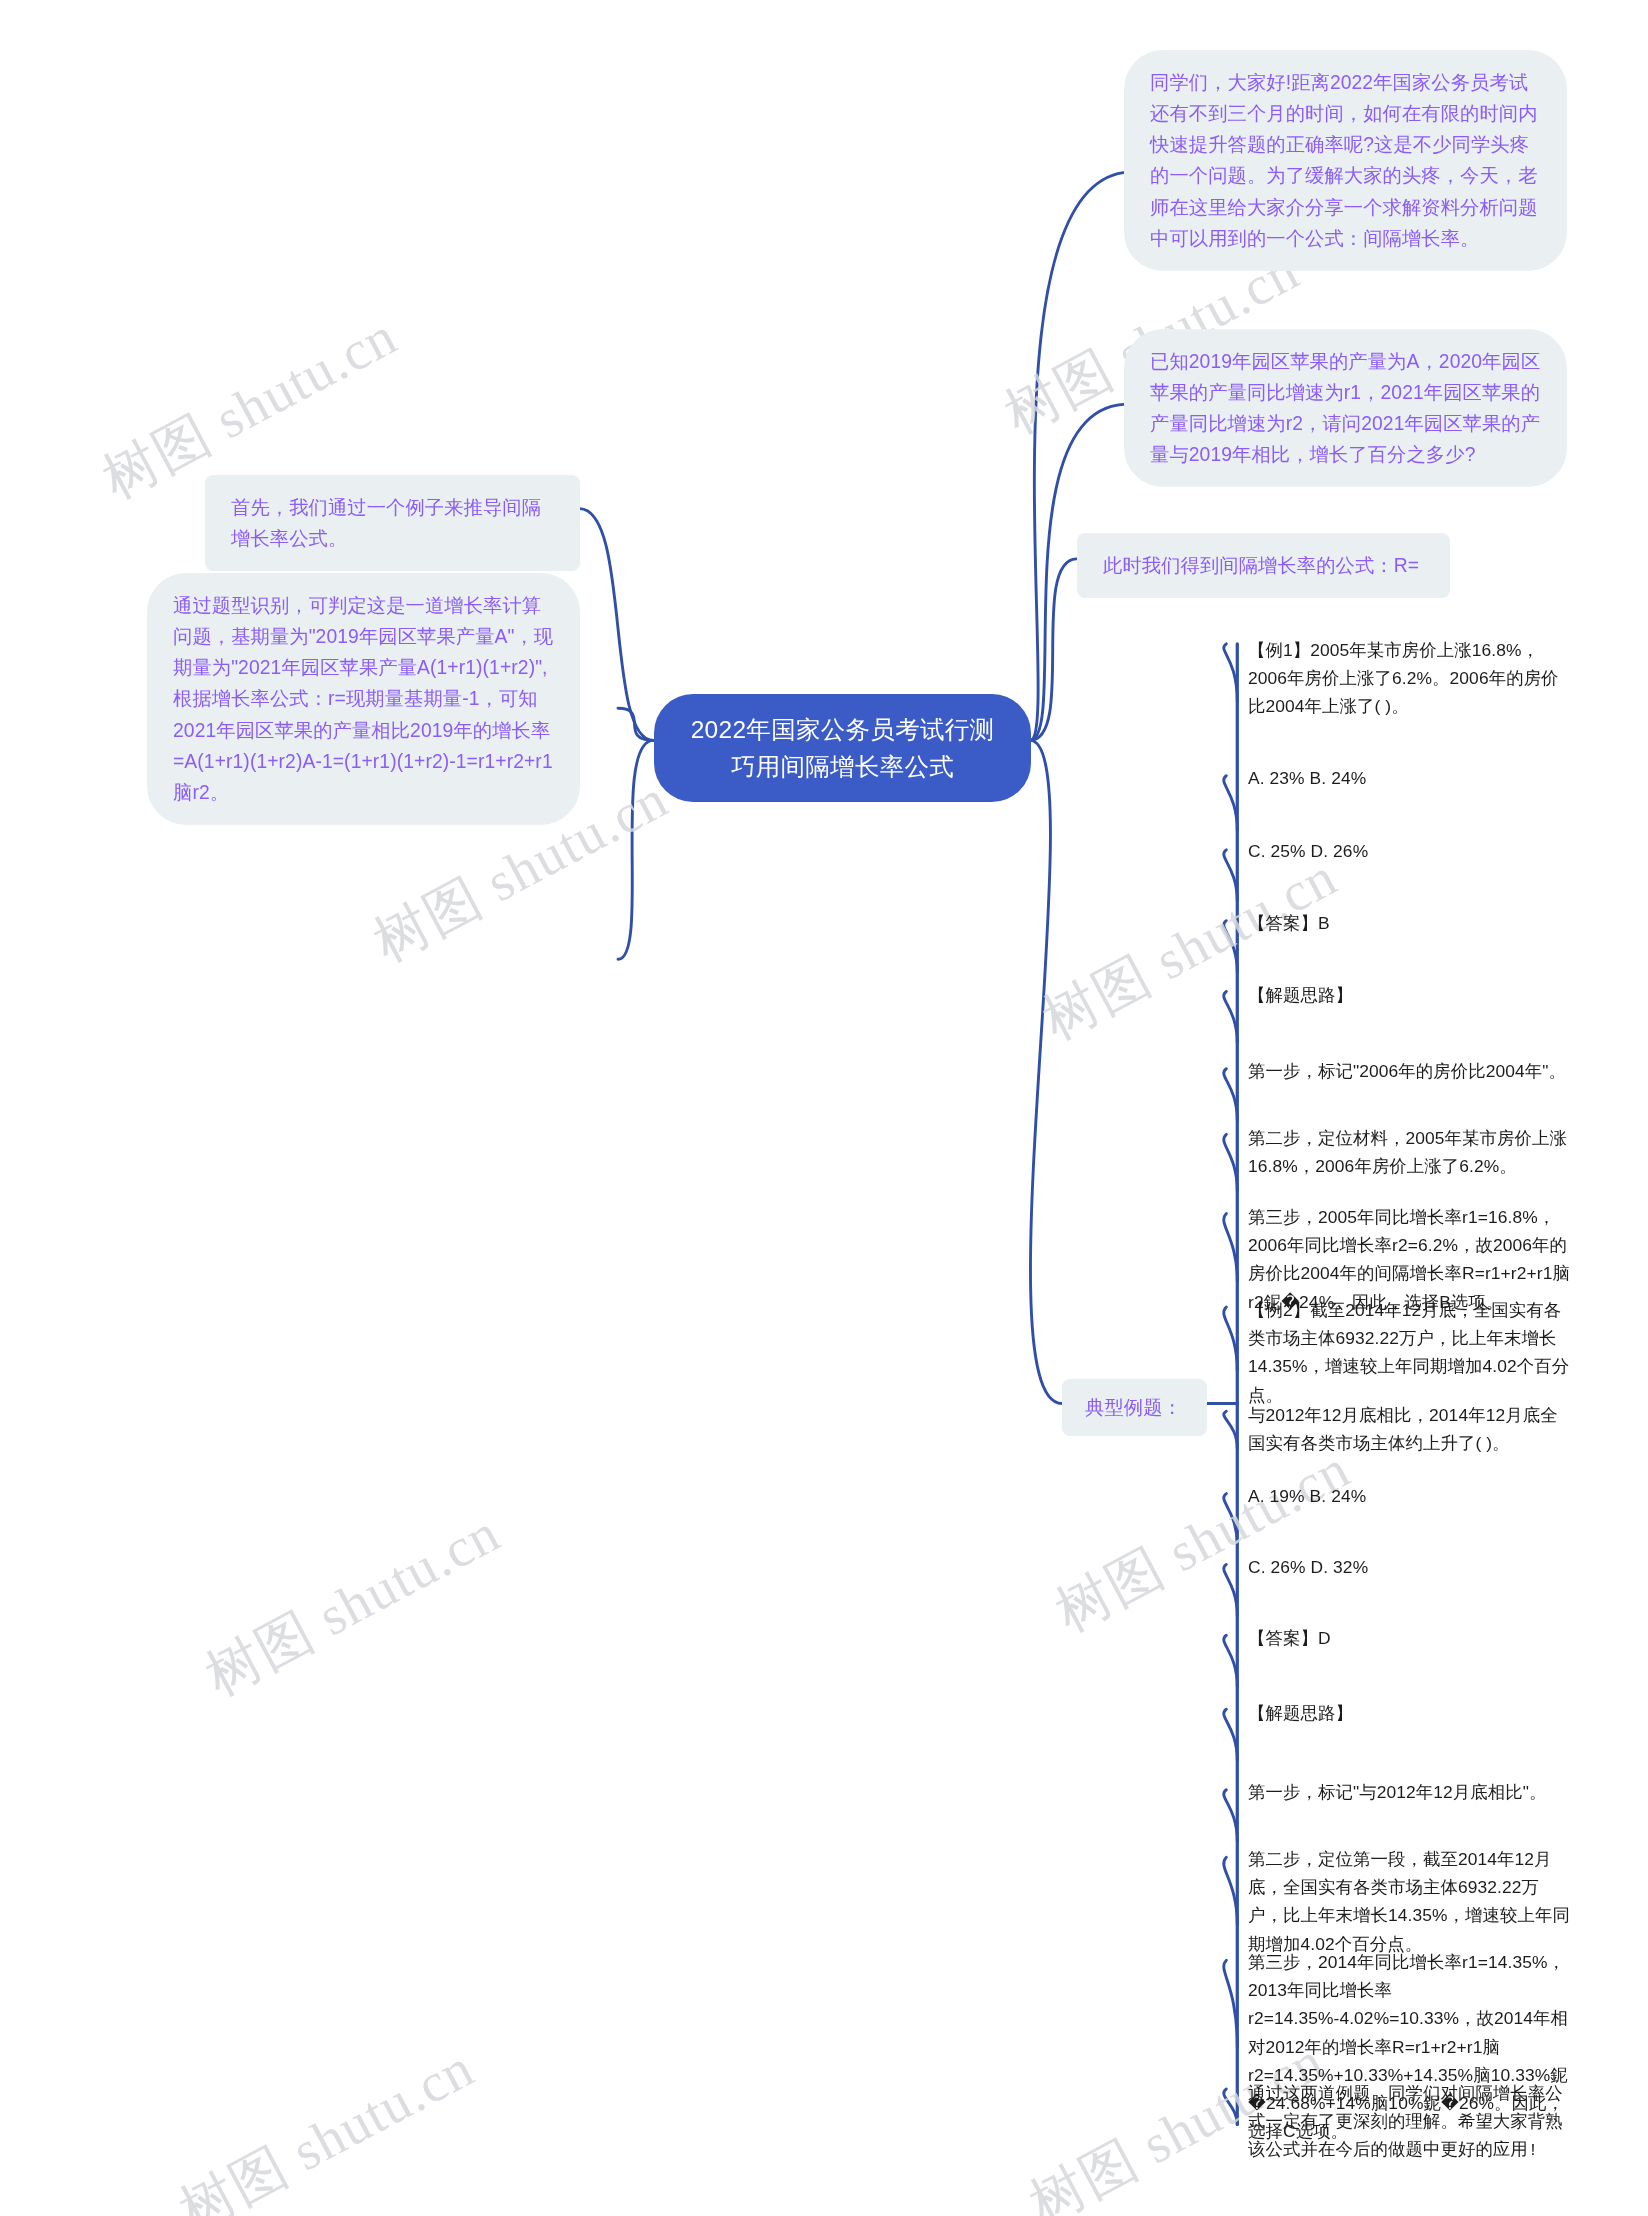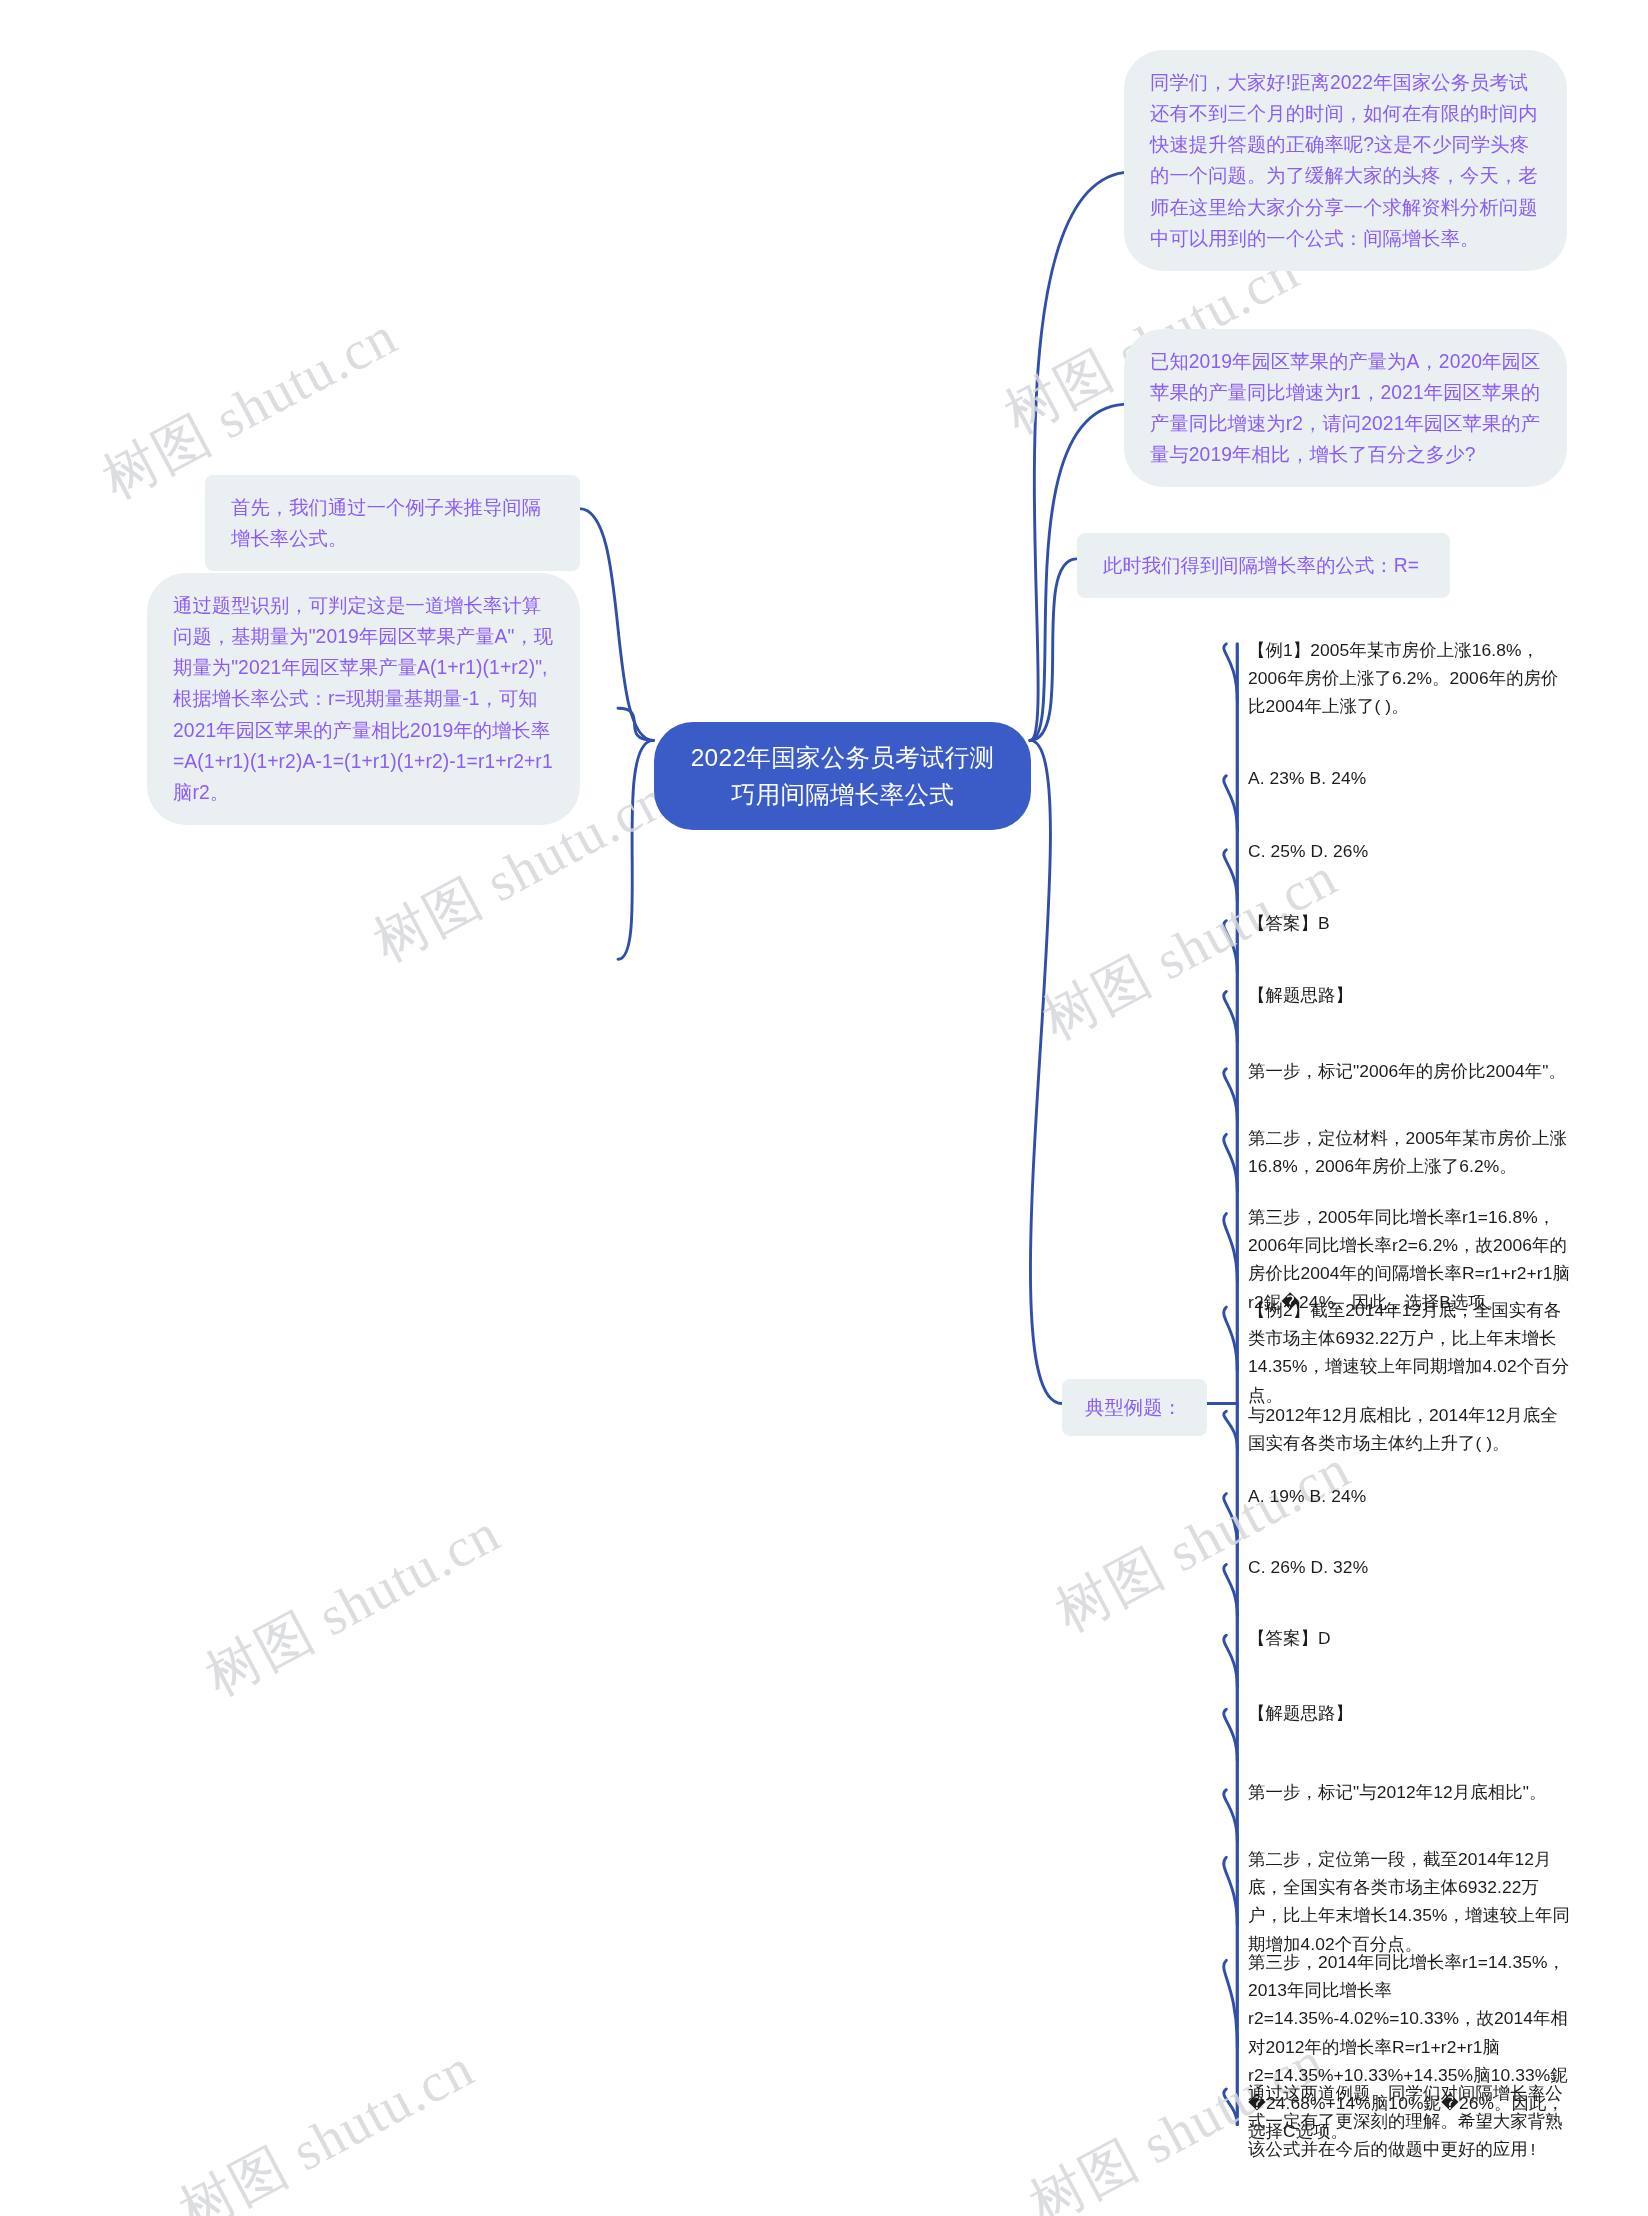--- a/index.html
+++ b/index.html
@@ -57,21 +57,20 @@
   }
   .root {
     background: #3b5bc6;
     color: #ffffff;
     border-radius: 39px;
     padding: 16.7px 27px;
     font-size: 24.5px;
     line-height: 1.52;
     text-align: center;
     letter-spacing: 0.3px;
-    margin-top: 28px;
   }
   .plain {
     font-size: 17.4px;
     line-height: 1.62;
     color: #1c1c1c;
     letter-spacing: 0.1px;
   }
 </style>
 </head>
 <body>

